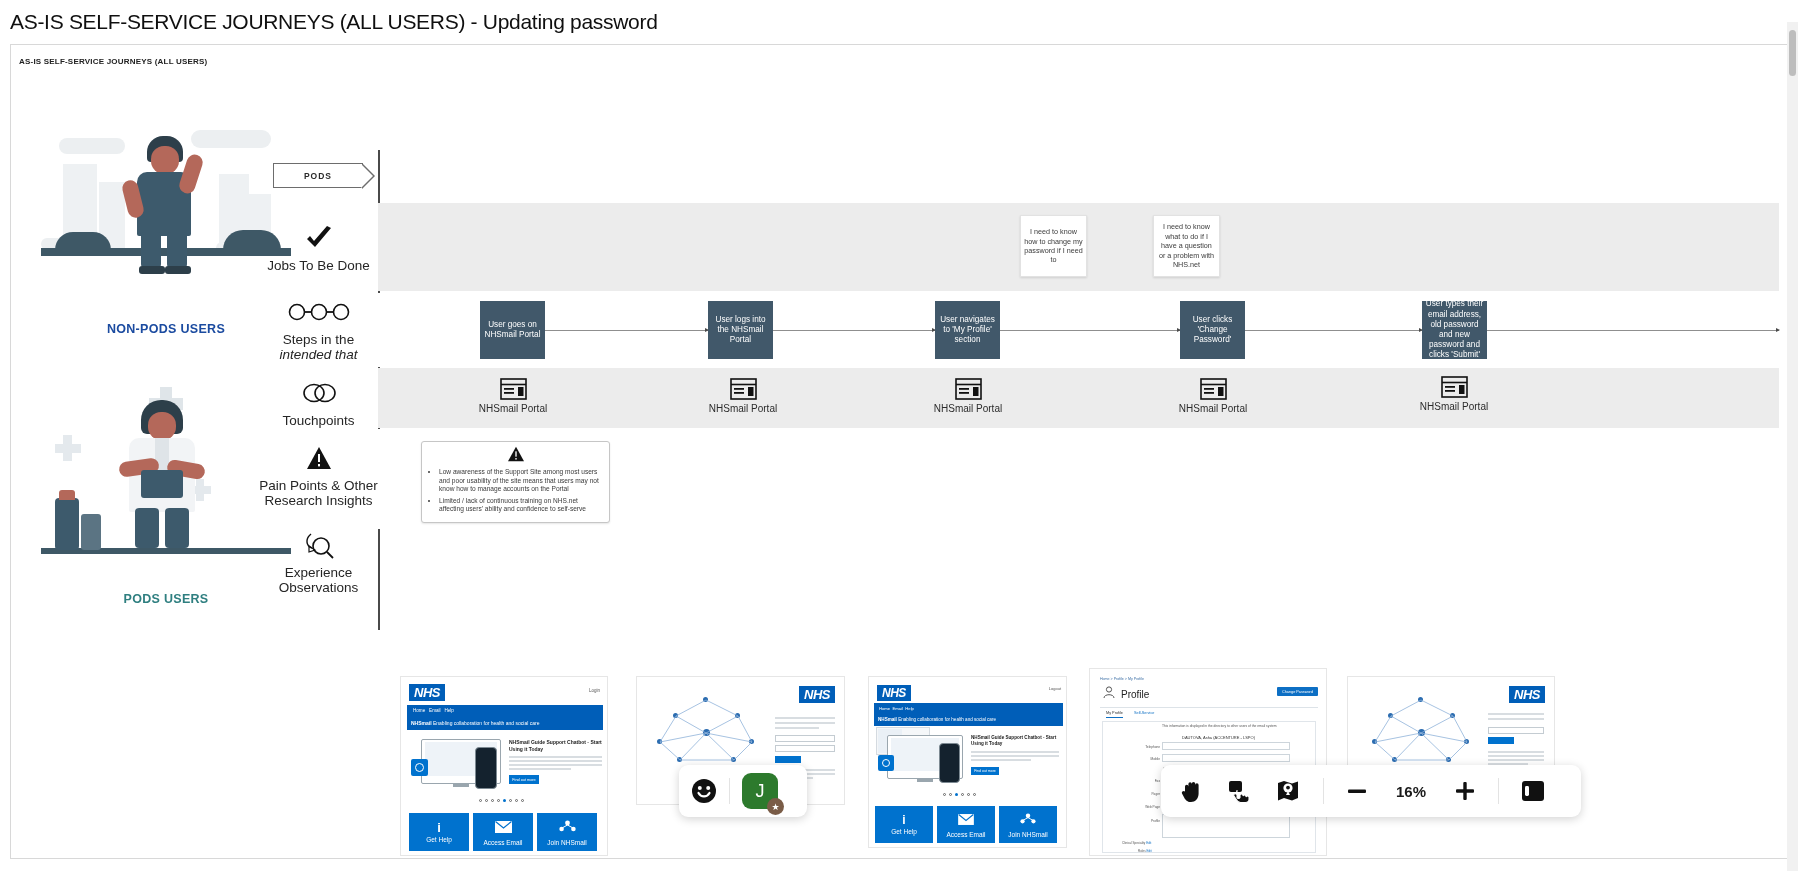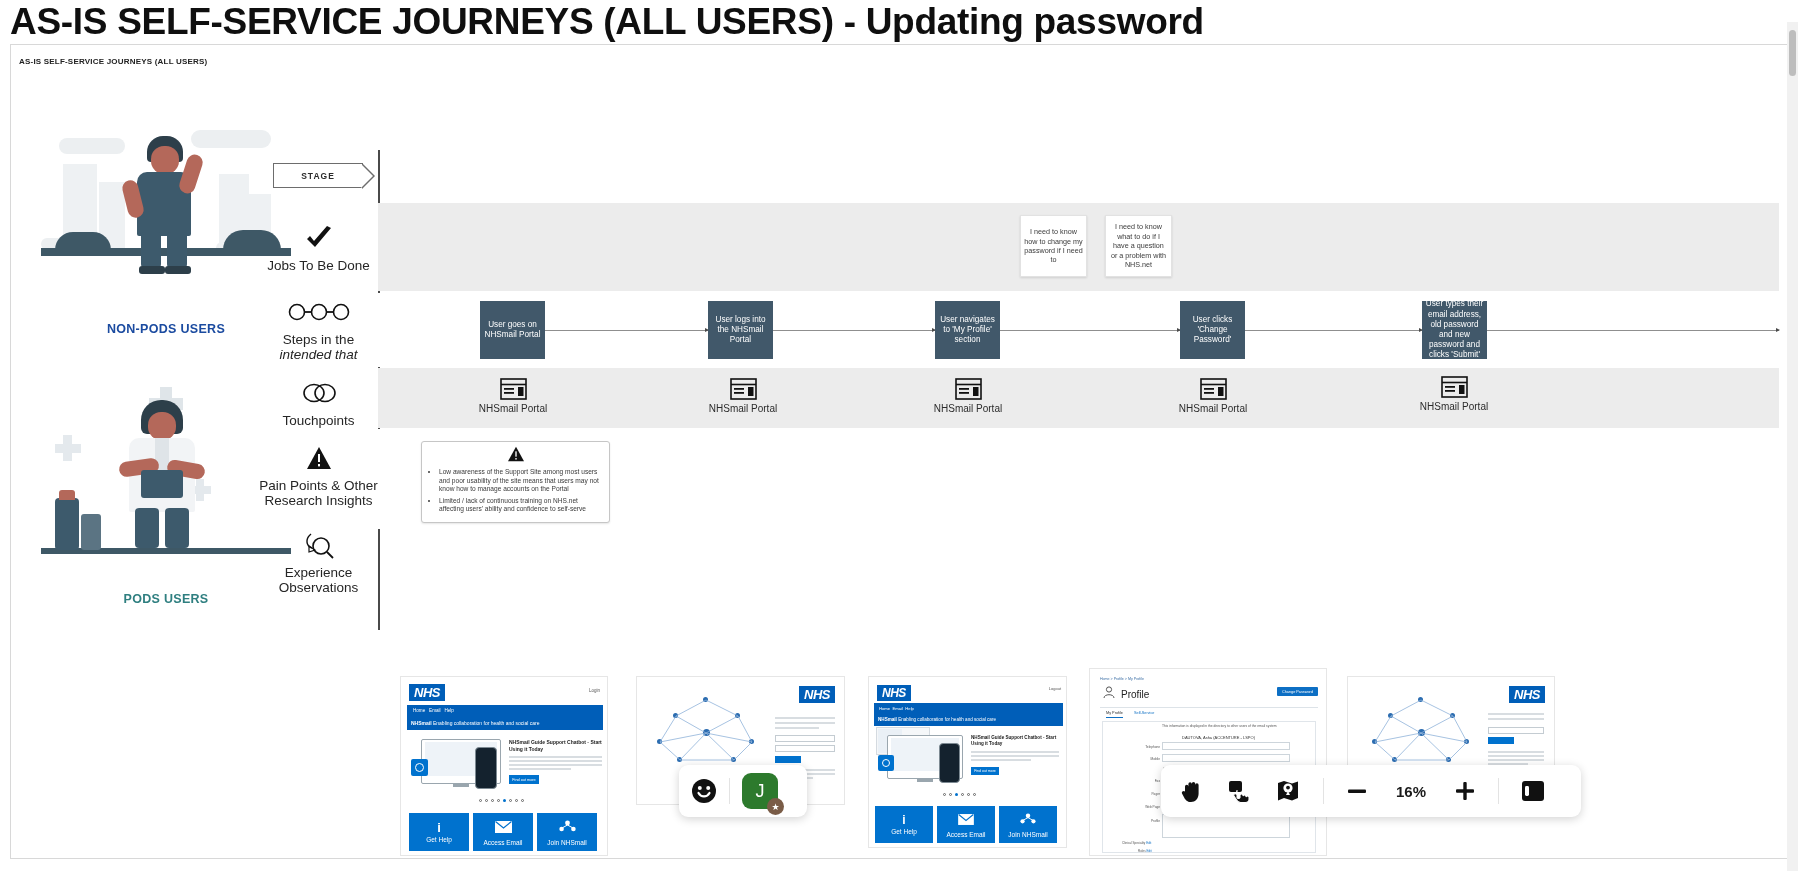--- a/index.html
+++ b/index.html
@@ -13,22 +13,22 @@
 
   
   #titlebar {
     height: 40px;
     padding: 4px 0 0 10px;
     background: #ffffff;
     display: flex;
     align-items: center;
   }
   #doc-title {
-    font-size: 37px;
-    font-weight: 700;
+    font-size: 21px;
+    font-weight: 400;
     color: #0f0f0f;
     letter-spacing: -0.3px;
     white-space: nowrap;
   }
 
   
   #canvas-frame {
     position: absolute;
     left: 10px; top: 44px;
     width: 1778px; height: 815px;
@@ -340,21 +340,21 @@
       <div class="shp body-teal" style="left:124px;top:118px;width:24px;height:40px;border-radius:4px;"></div>
       <div class="shp" style="left:0px;top:158px;width:250px;height:6px;background:#3e5866;"></div>
       <div class="shp" style="left:14px;top:108px;width:24px;height:52px;background:#3d5a6c;border-radius:4px;"></div>
       <div class="shp" style="left:18px;top:100px;width:16px;height:10px;background:#b4685a;border-radius:3px 3px 0 0;"></div>
       <div class="shp" style="left:40px;top:124px;width:20px;height:36px;background:#5b7483;border-radius:3px;"></div>
     </div>
     <div class="persona-name" id="pods-name">PODS USERS</div>
   </div>
 
   <div id="stage-chip">
-    <span>STAGE</span>
+    <span>PODS</span>
   </div>
 
   <div id="lane-divider"></div>
 
   <div class="row-label" style="top:178px;">
     <div class="row-icon">
       <svg width="28" height="24" viewBox="0 0 28 24">
           <path d="M2 13 L10 21 L26 2 L22 0 L9 15 L5 10 Z" fill="#111"></path>
         </svg>
     </div>
@@ -410,21 +410,21 @@
     <div class="rl-text">Observations</div>
   </div>
 
   <div class="lane" id="lane-jobs"></div>
   <div class="lane" id="lane-steps"></div>
   <div class="lane" id="lane-touch"></div>
   <div class="lane" id="lane-pain"></div>
 
 
   <div class="sticky" style="left:1009px; top:170px;">I need to know how to change my password if I need to</div>
-  <div class="sticky" style="left:1094px; top:170px;">I need to know what to do if I have a question or a problem with NHS.net</div>
+  <div class="sticky" style="left:1142px; top:170px;">I need to know what to do if I have a question or a problem with NHS.net</div>
 
   <div class="connector" style="left:534px; top:285px; width:163px;"></div>
   <div class="connector" style="left:762px; top:285px; width:162px;"></div>
   <div class="connector" style="left:989px; top:285px; width:180px;"></div>
   <div class="connector" style="left:1234px; top:285px; width:177px;"></div>
   <div class="connector" style="left:1476px; top:285px; width:292px;"></div>
 
   <div class="step-box" style="left:469px; top:256px;">User goes on NHSmail Portal</div>
   <div class="step-box" style="left:697px; top:256px;">User logs into the NHSmail Portal</div>
   <div class="step-box" style="left:924px; top:256px;">User navigates to 'My Profile' section</div>

